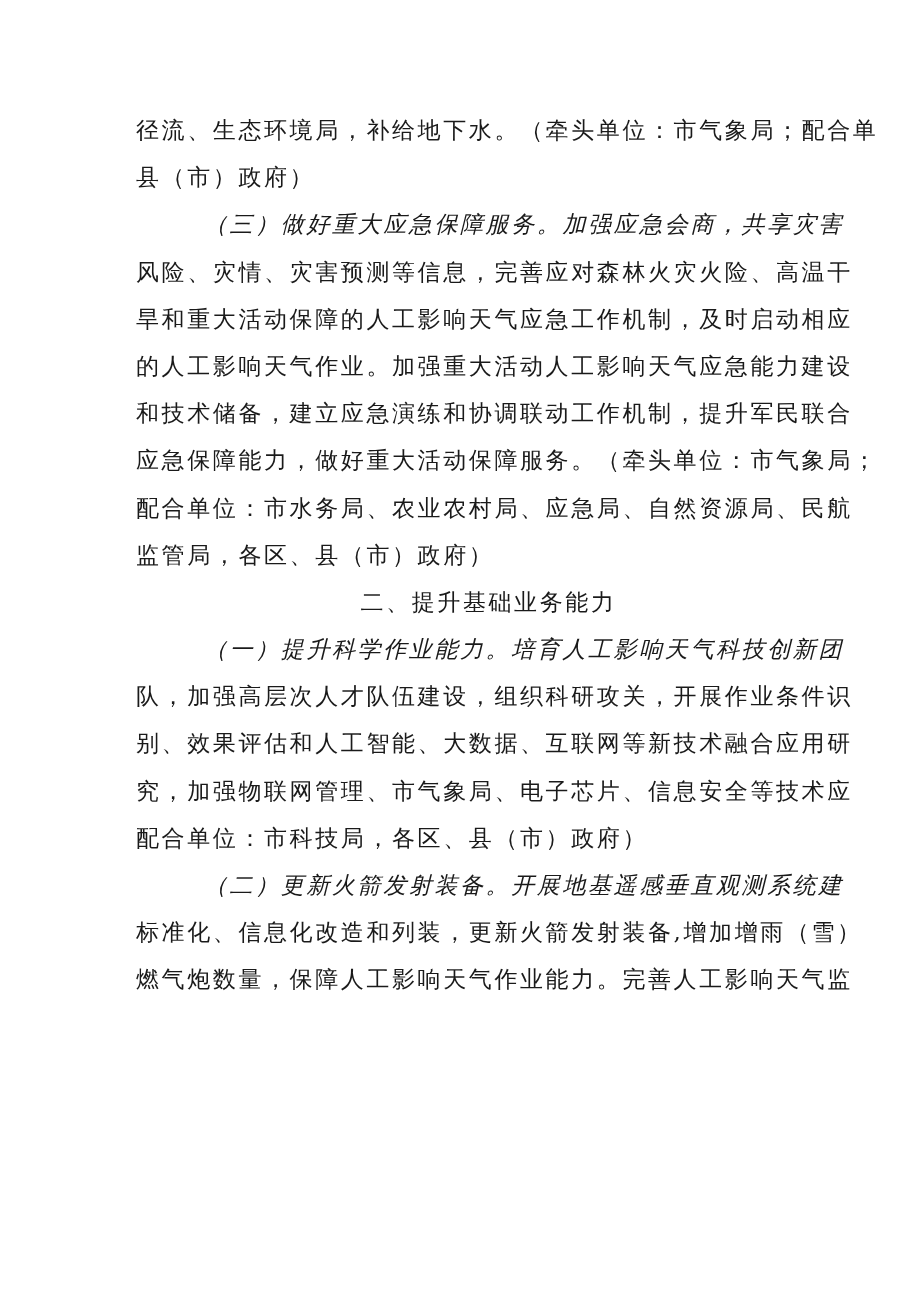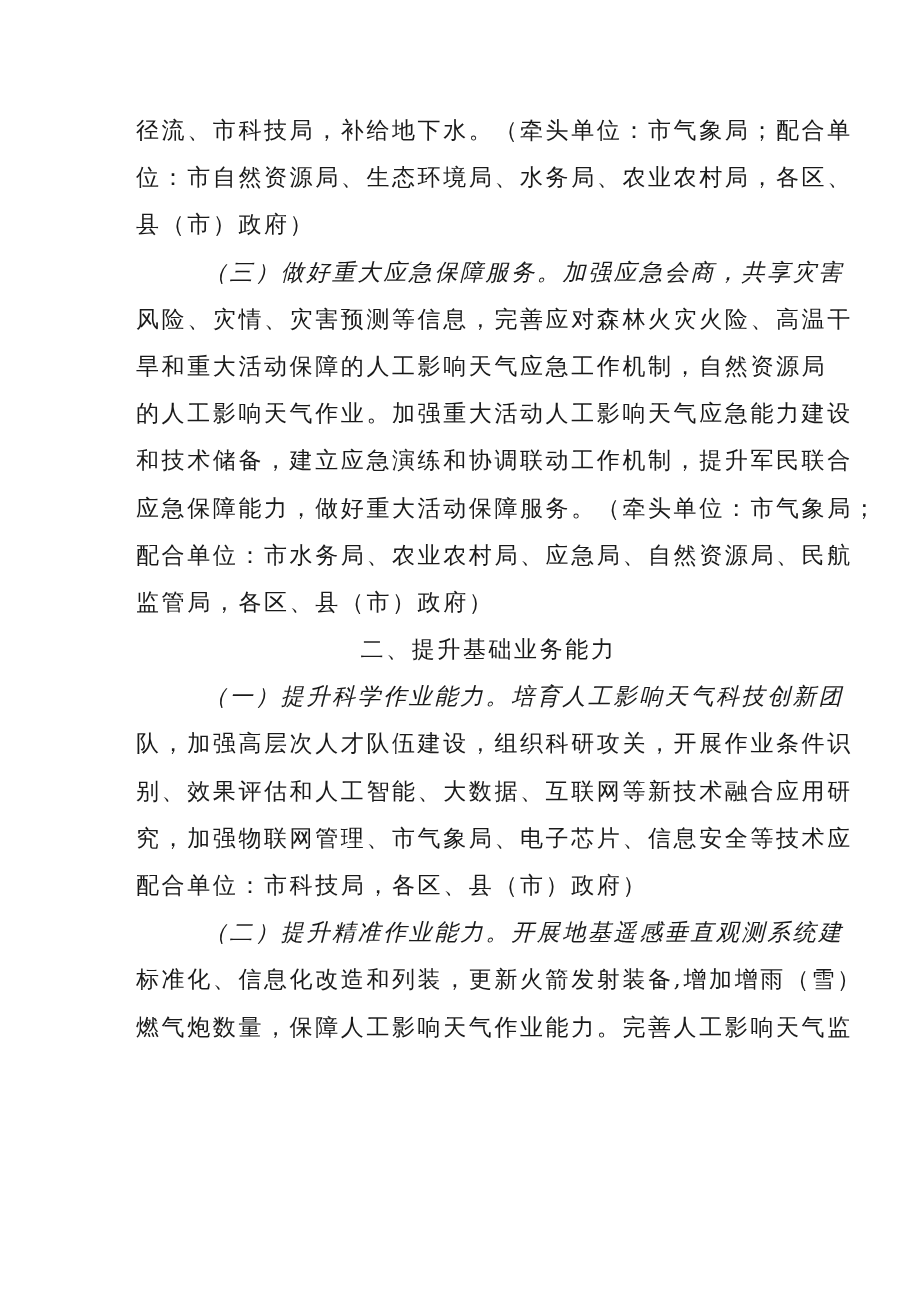--- a/index.html
+++ b/index.html
@@ -19,33 +19,32 @@
     white-space: nowrap;
     letter-spacing: 2.6px;
   }
   .indent { padding-left: 68px; font-style: italic; }
   .heading-indent { padding-left: 45px; text-align: center; }
 </style>
 </head>
 <body>
 
 <div class="page">
-  <div class="line">径流、市科技局，补给地下水。（牵头单位：市气象局；配合单</div>
-  <div class="line">位：市自然资源局、生态环境局、水务局、农业农村局，各区、</div>
+  <div class="line">径流、生态环境局，补给地下水。（牵头单位：市气象局；配合单</div>
   <div class="line">县（市）政府）</div>
   <div class="line indent">（三）做好重大应急保障服务。加强应急会商，共享灾害</div>
   <div class="line">风险、灾情、灾害预测等信息，完善应对森林火灾火险、高温干</div>
-  <div class="line">旱和重大活动保障的人工影响天气应急工作机制，自然资源局</div>
+  <div class="line">旱和重大活动保障的人工影响天气应急工作机制，及时启动相应</div>
   <div class="line">的人工影响天气作业。加强重大活动人工影响天气应急能力建设</div>
   <div class="line">和技术储备，建立应急演练和协调联动工作机制，提升军民联合</div>
   <div class="line">应急保障能力，做好重大活动保障服务。（牵头单位：市气象局；</div>
   <div class="line">配合单位：市水务局、农业农村局、应急局、自然资源局、民航</div>
   <div class="line">监管局，各区、县（市）政府）</div>
   <div class="line heading-indent">二、提升基础业务能力</div>
   <div class="line indent">（一）提升科学作业能力。培育人工影响天气科技创新团</div>
   <div class="line">队，加强高层次人才队伍建设，组织科研攻关，开展作业条件识</div>
   <div class="line">别、效果评估和人工智能、大数据、互联网等新技术融合应用研</div>
   <div class="line">究，加强物联网管理、市气象局、电子芯片、信息安全等技术应</div>
   <div class="line">配合单位：市科技局，各区、县（市）政府）</div>
-  <div class="line indent">（二）提升精准作业能力。开展地基遥感垂直观测系统建</div>
+  <div class="line indent">（二）更新火箭发射装备。开展地基遥感垂直观测系统建</div>
   <div class="line">标准化、信息化改造和列装，更新火箭发射装备,增加增雨（雪）</div>
   <div class="line">燃气炮数量，保障人工影响天气作业能力。完善人工影响天气监</div>
 </div>
 
 </body></html>

